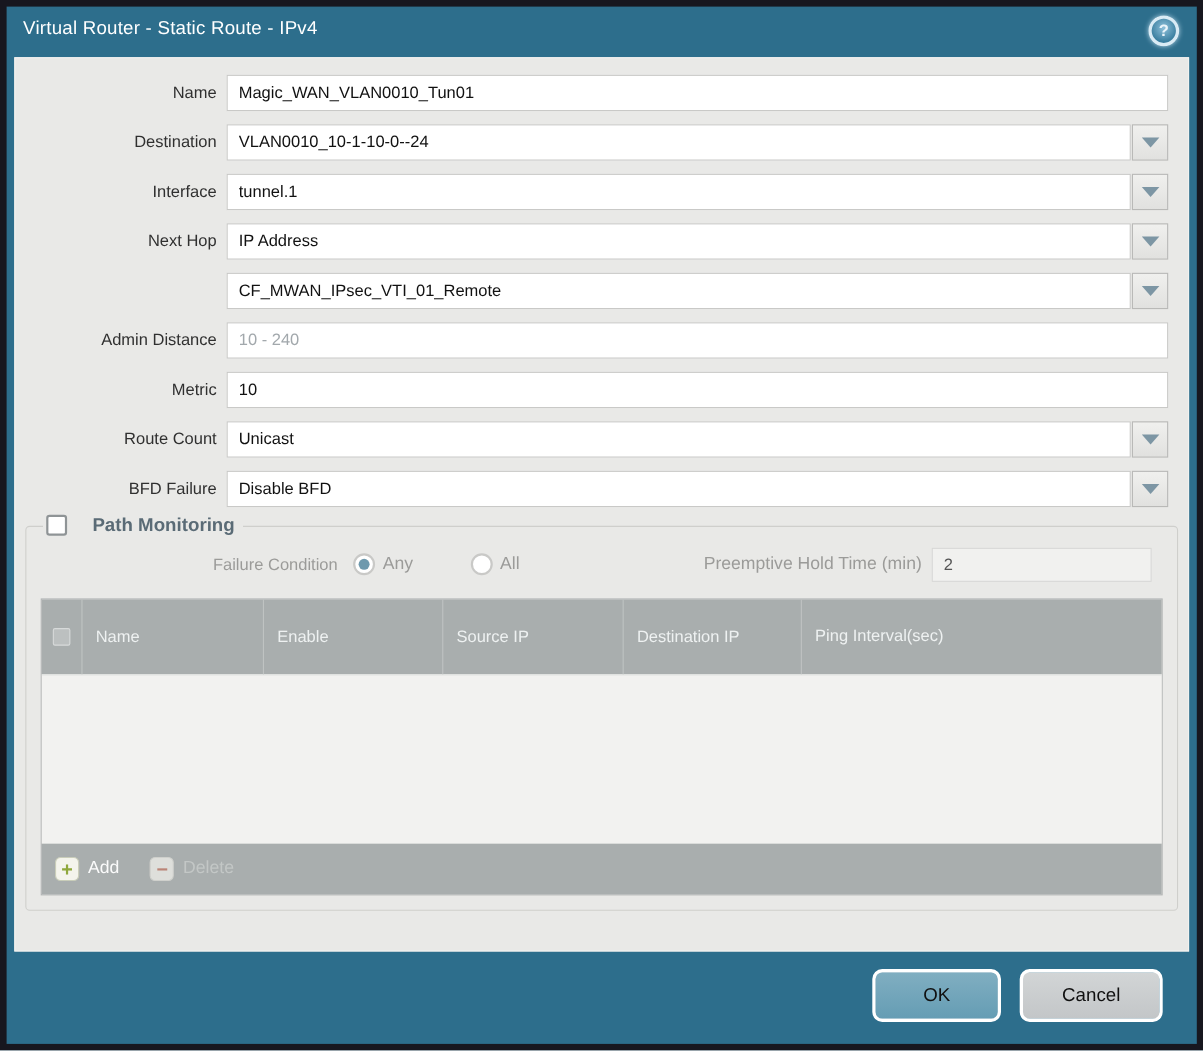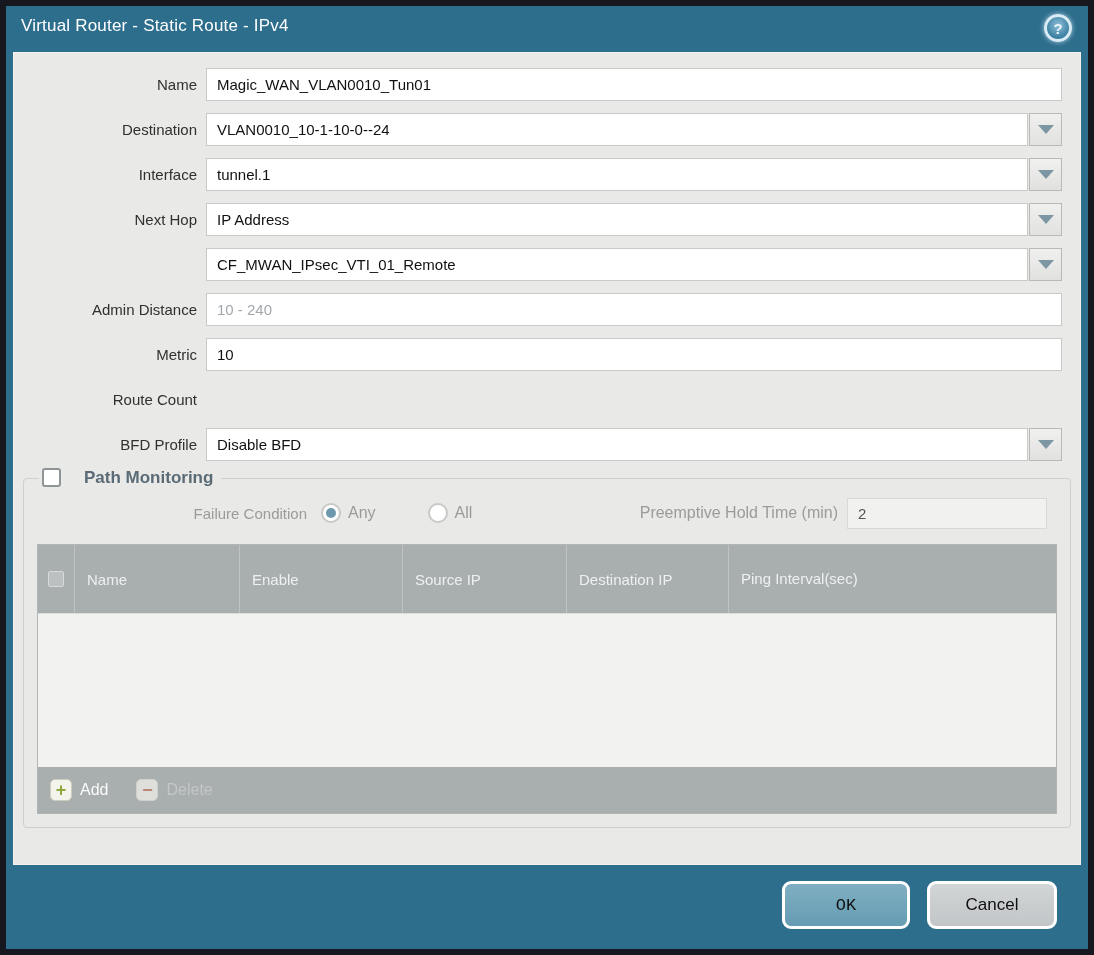--- a/index.html
+++ b/index.html
@@ -108,22 +108,22 @@
   .tool.add .tool-label { color:#fbfbfb; }
   .tool.del .tool-icon { background:#dedfdb; border:1px solid #cfd0cc; color:#bb8577; }
   .tool.del .tool-label { color:#c3c7c6; }
 
   
   .btn {
     position:absolute; top:875px; height:48px; border-radius:9px;
     border:3px solid #ffffff; font-family:"Liberation Sans", sans-serif;
     font-size:17px; color:#101010; cursor:pointer;
   }
-  .btn.ok { right:178px; width:128px;
-    background:linear-gradient(#80aec1,#659db4);font-family:Liberation Mono, monospace; }
+  .btn.ok { right:178px; width:117px;
+    background:linear-gradient(#80aec1,#659db4); }
   .btn.cancel { right:31px; width:130px;
     background:linear-gradient(#d2d5d6,#c3c6c8); }
 </style>
 </head>
 <body>
 
 <div class="dialog">
 
   <div class="titlebar">
     <span class="title">Virtual Router - Static Route - IPv4</span>
@@ -191,24 +191,30 @@
 
       <div class="row">
         <div class="lbl">Metric</div>
         <div class="field">
           <input class="inp" value="10" style="">
         </div>
       </div>
 
       <div class="row">
         <div class="lbl">Route Count</div>
-      </div>
-
-      <div class="row">
-        <div class="lbl">BFD Profile</div>
+        <div class="field">
+          <input class="inp" value="Unicast" style="">
+          <button class="dd-btn">
+            <span class="tri"></span>
+          </button>
+        </div>
+      </div>
+
+      <div class="row">
+        <div class="lbl">BFD Failure</div>
         <div class="field">
           <input class="inp" value="Disable BFD" style="">
           <button class="dd-btn">
             <span class="tri"></span>
           </button>
         </div>
       </div>
 
     </div>
 

